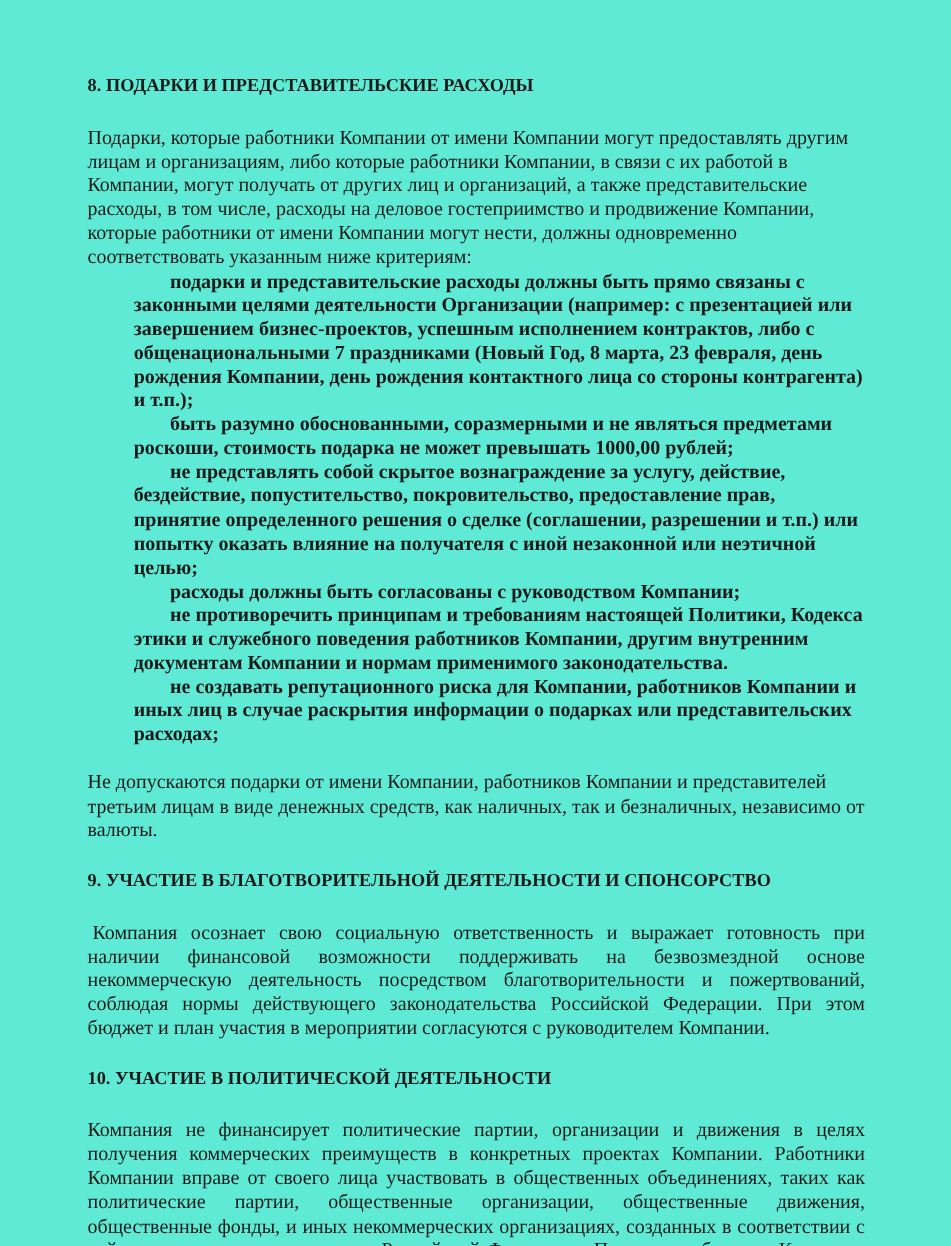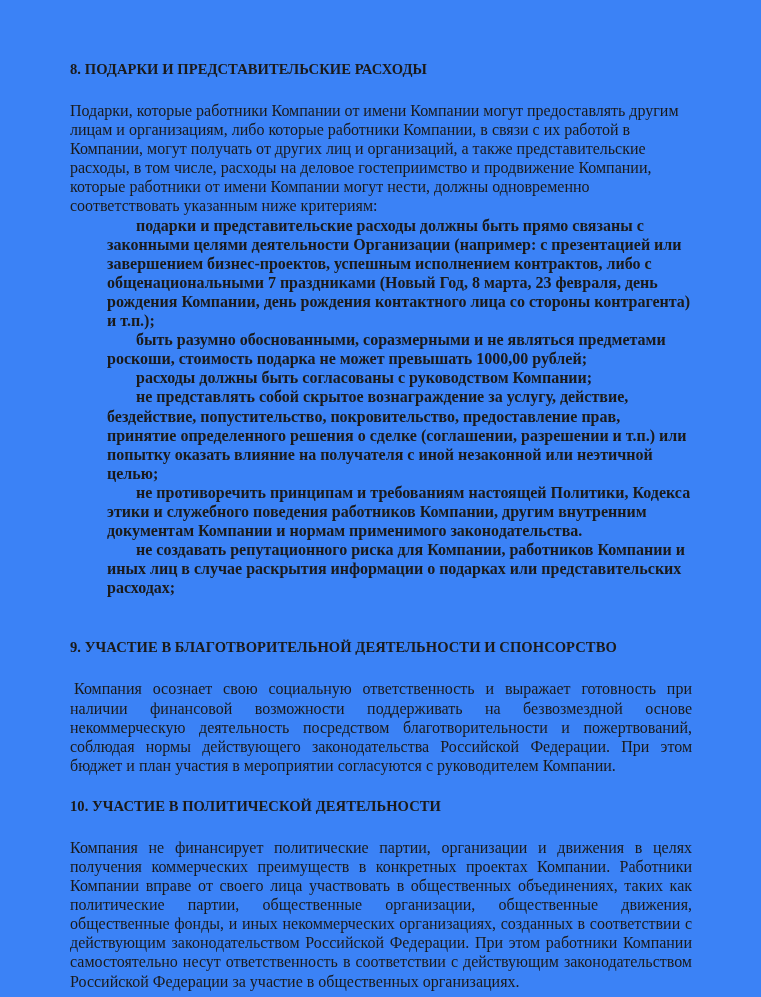--- a/index.html
+++ b/index.html
@@ -24,21 +24,21 @@
     width: 761px;
     height: 2px;
     background: #2b2b2b;
   }
   .page {
     position: absolute;
     top: 0;
     left: 0;
     width: 761px;
     height: 997px;
-    background: #3b82f6;
+    background: #5eead4;
     box-sizing: border-box;
     padding: 60px 69px 0 70px;
   }
   .doc-body {
     width: 622px;
   }
   h2.section-heading {
     font-size: 14.6px;
     font-weight: bold;
     line-height: 19px;
@@ -83,28 +83,29 @@
 
     <h2 class="section-heading">8. ПОДАРКИ И ПРЕДСТАВИТЕЛЬСКИЕ РАСХОДЫ</h2>
 
     <div class="gap-heading-to-para"></div>
 
     <p class="para">Подарки, которые работники Компании от имени Компании могут предоставлять другим лицам и организациям, либо которые работники Компании, в связи с их работой в Компании, могут получать от других лиц и организаций, а также представительские расходы, в том числе, расходы на деловое гостеприимство и продвижение Компании, которые работники от имени Компании могут нести, должны одновременно соответствовать указанным ниже критериям:</p>
 
     <div class="indent-block">
       <p class="para">подарки и представительские расходы должны быть прямо связаны с законными целями деятельности Организации (например: с презентацией или завершением бизнес-проектов, успешным исполнением контрактов, либо с общенациональными 7 праздниками (Новый Год, 8 марта, 23 февраля, день рождения Компании, день рождения контактного лица со стороны контрагента) и т.п.);</p>
       <p class="para">быть разумно обоснованными, соразмерными и не являться предметами роскоши, стоимость подарка не может превышать 1000,00 рублей;</p>
+      <p class="para">не представлять собой скрытое вознаграждение за услугу, действие, бездействие, попустительство, покровительство, предоставление прав, принятие определенного решения о сделке (соглашении, разрешении и т.п.) или попытку оказать влияние на получателя с иной незаконной или неэтичной целью;</p>
       <p class="para">расходы должны быть согласованы с руководством Компании;</p>
-      <p class="para">не представлять собой скрытое вознаграждение за услугу, действие, бездействие, попустительство, покровительство, предоставление прав, принятие определенного решения о сделке (соглашении, разрешении и т.п.) или попытку оказать влияние на получателя с иной незаконной или неэтичной целью;</p>
       <p class="para">не противоречить принципам и требованиям настоящей Политики, Кодекса этики и служебного поведения работников Компании, другим внутренним документам Компании и нормам применимого законодательства.</p>
       <p class="para">не создавать репутационного риска для Компании, работников Компании и иных лиц в случае раскрытия информации о подарках или представительских расходах;</p>
     </div>
 
     <div class="gap-para-to-para"></div>
 
+    <p class="para">Не допускаются подарки от имени Компании, работников Компании и представителей третьим лицам в виде денежных средств, как наличных, так и безналичных, независимо от валюты.</p>
 
     <div class="gap-para-to-heading"></div>
 
     <h2 class="section-heading">9. УЧАСТИЕ В БЛАГОТВОРИТЕЛЬНОЙ ДЕЯТЕЛЬНОСТИ И СПОНСОРСТВО</h2>
 
     <div class="gap-heading-to-para"></div>
 
     <p class="para justified lead-indent"> Компания осознает свою социальную ответственность и выражает готовность при наличии финансовой возможности поддерживать на безвозмездной основе некоммерческую деятельность посредством благотворительности и пожертвований, соблюдая нормы действующего законодательства Российской Федерации. При этом бюджет и план участия в мероприятии согласуются с руководителем Компании.</p>
 
     <div class="gap-para-to-heading"></div>

